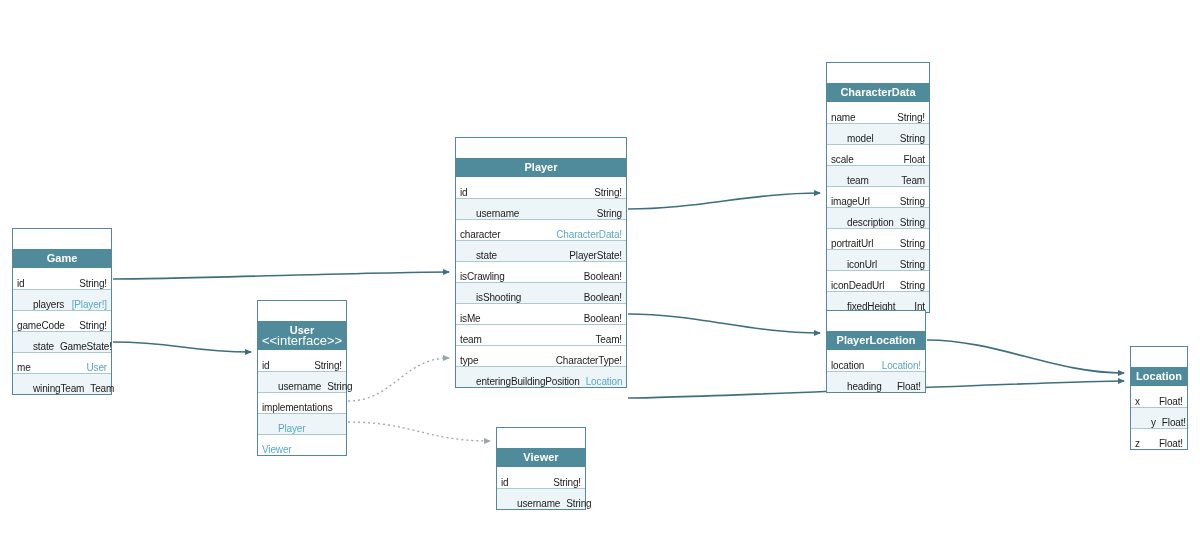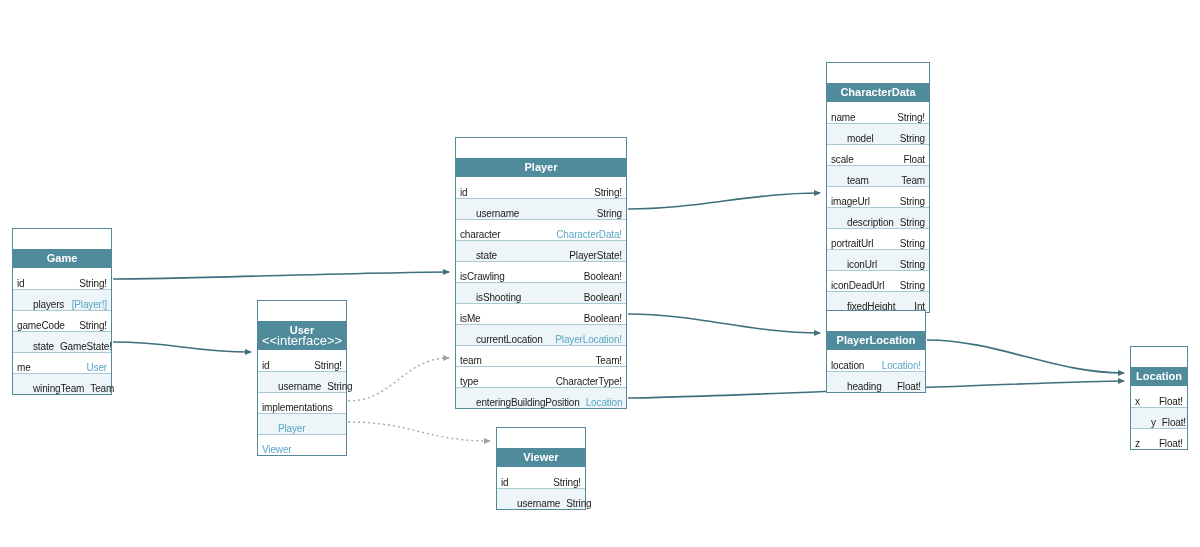--- a/index.html
+++ b/index.html
@@ -170,24 +170,20 @@
         <span class="ftype">Boolean!</span>
       </div>
       <div class="trow alt">
         <span class="fname">isShooting</span>
         <span class="ftype">Boolean!</span>
       </div>
       <div class="trow">
         <span class="fname">isMe</span>
         <span class="ftype">Boolean!</span>
       </div>
-      <div class="trow alt">
-        <span class="fname">currentLocation</span>
-        <span class="ftype link">PlayerLocation!</span>
-      </div>
       <div class="trow">
         <span class="fname">team</span>
         <span class="ftype">Team!</span>
       </div>
       <div class="trow">
         <span class="fname">type</span>
         <span class="ftype">CharacterType!</span>
       </div>
       <div class="trow alt">
         <span class="fname">enteringBuildingPosition</span>

